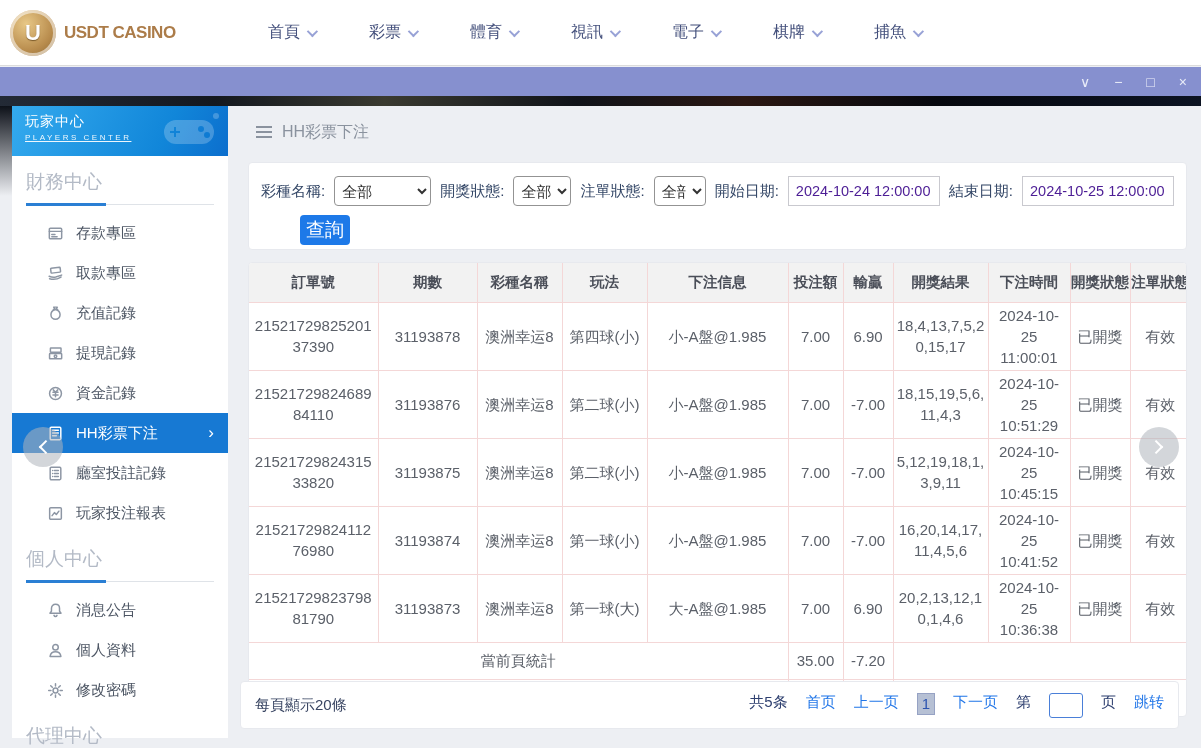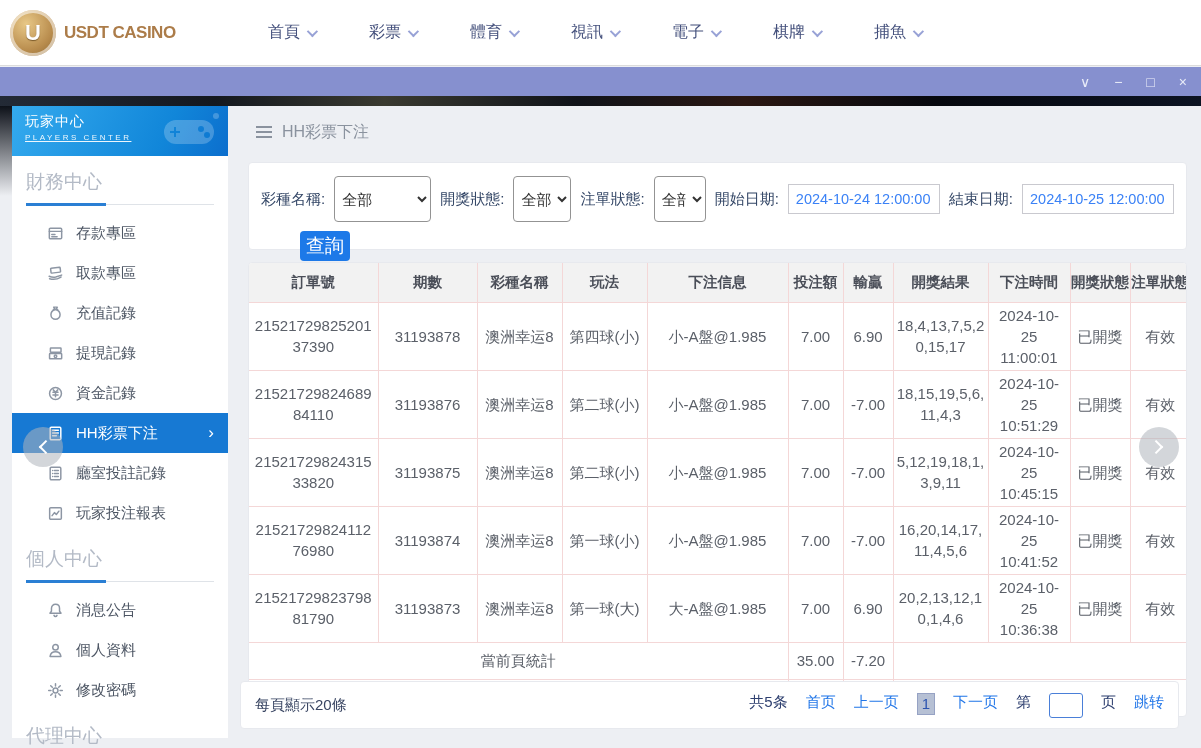--- a/index.html
+++ b/index.html
@@ -68,23 +68,23 @@
                 display:flex; align-items:center; gap:10px; padding-left:8px; }
   .hamburger { width:16px; height:12px; cursor:pointer;
     background:linear-gradient(#8a929e 0 2px,transparent 2px 5px,#8a929e 5px 7px,transparent 7px 10px,#8a929e 10px 12px); }
   .breadcrumb-text { font-size:16px; color:#8a929e; }
 
   
   .card { background:#fff; border:1px solid #e7e9ee; border-radius:4px; }
   .filter-card { position:absolute; left:248px; top:162px; width:939px; height:88px; padding:13px 12px 0 12px; }
   .filter-row { display:flex; align-items:center; gap:9px; flex-wrap:nowrap; }
   .f-label { font-size:15px; color:#334666; white-space:nowrap; }
-  select { height:46px; font-size:15px; color:#333; border:1px solid #939393; border-radius:4px; background:#fff; padding:0 3px; }
+  select { height:30px; font-size:15px; color:#333; border:1px solid #939393; border-radius:4px; background:#fff; padding:0 3px; }
   .sel-lottery { width:120px; } .sel-draw { width:64px; } .sel-order { width:52px; }
-  .date-input { height:30px; width:152px; font-size:14.5px; color:#3b82f6; border:1px solid #c9c9cf; border-radius:0; padding:0 7px; }
+  .date-input { height:30px; width:152px; font-size:14.5px; color:#4c1d95; border:1px solid #c9c9cf; border-radius:0; padding:0 7px; }
   .search-btn { margin-top:9px; width:50px; height:30px; background:#1d79e8; color:#ffffff; font-size:19px;
                 border:none; border-radius:4px; cursor:pointer;margin-left:39px; }
 
   
   .table-card { position:absolute; left:248px; top:262px; width:939px; overflow:hidden; }
   table { width:100%; table-layout:fixed; border-collapse:collapse; border-style:hidden; }
   th, td { border:1px solid #f4d7d7; text-align:center; vertical-align:middle; }
   th { background:#f2f2f2; height:39px; font-size:14.5px; font-weight:bold; color:#4a4e58; white-space:nowrap; padding:0; }
   td { height:56px; font-size:15px; color:#5b6069; line-height:1.4; padding:2px 3px; }
   tr.sum-row td { height:37px; }

